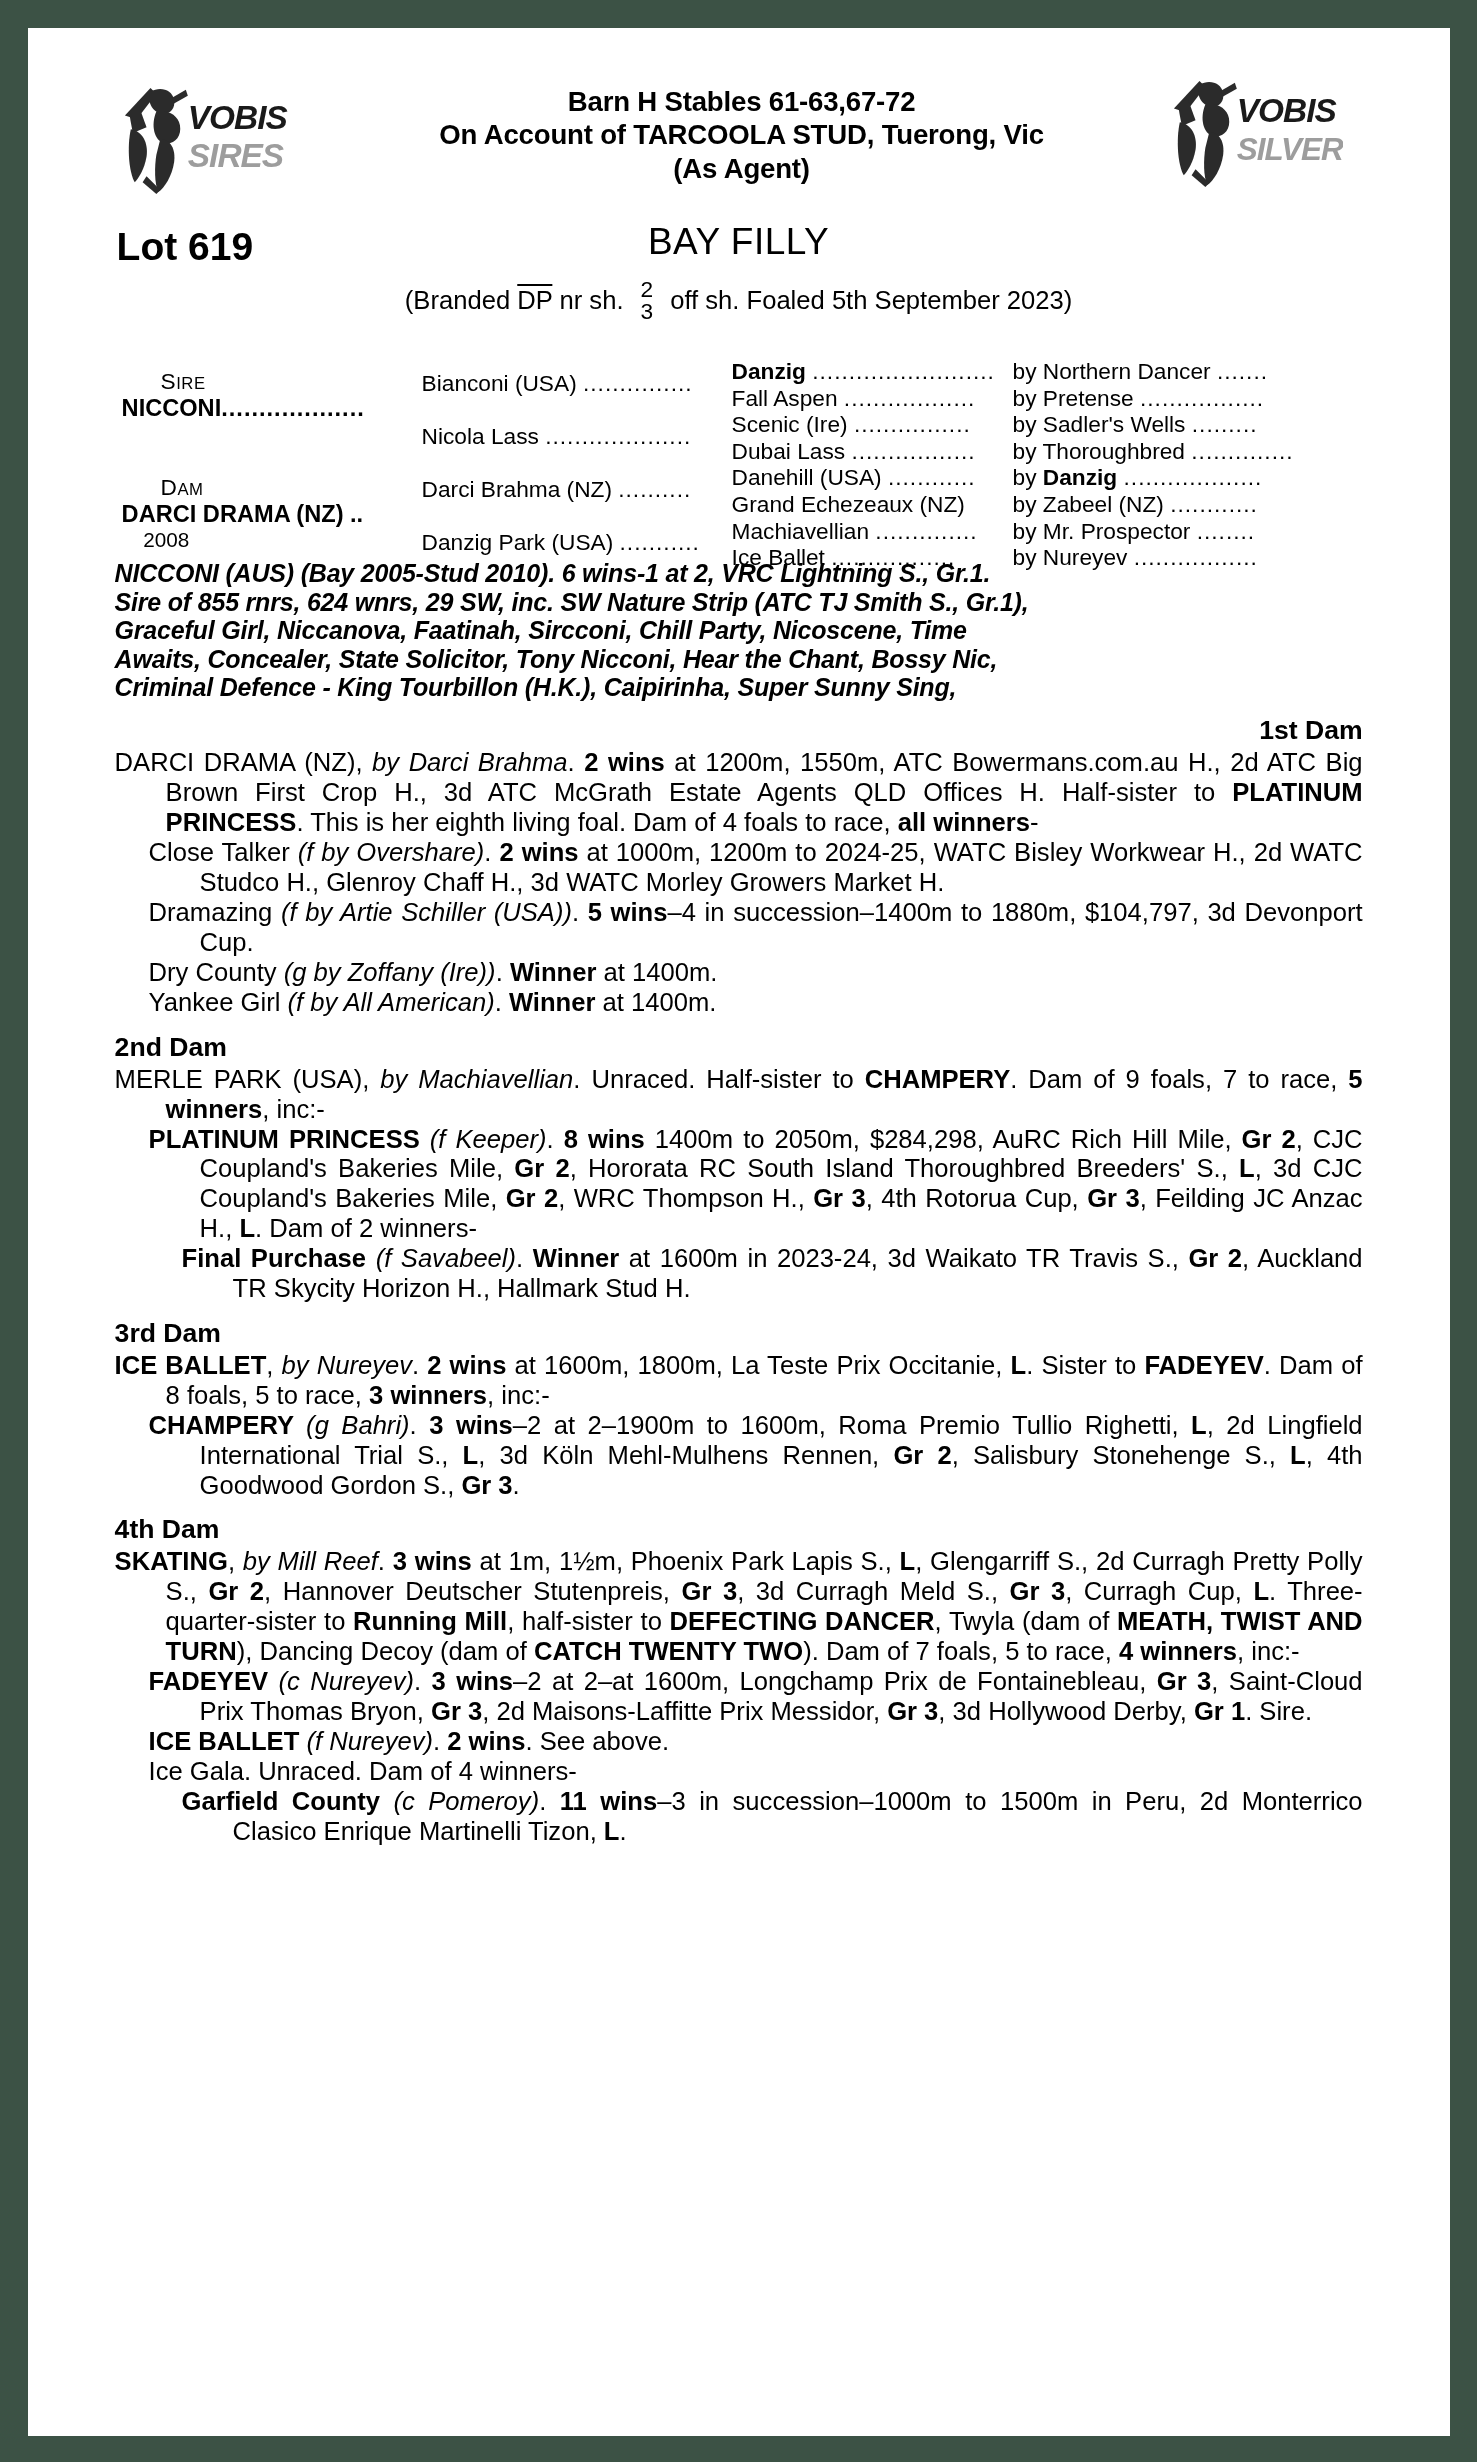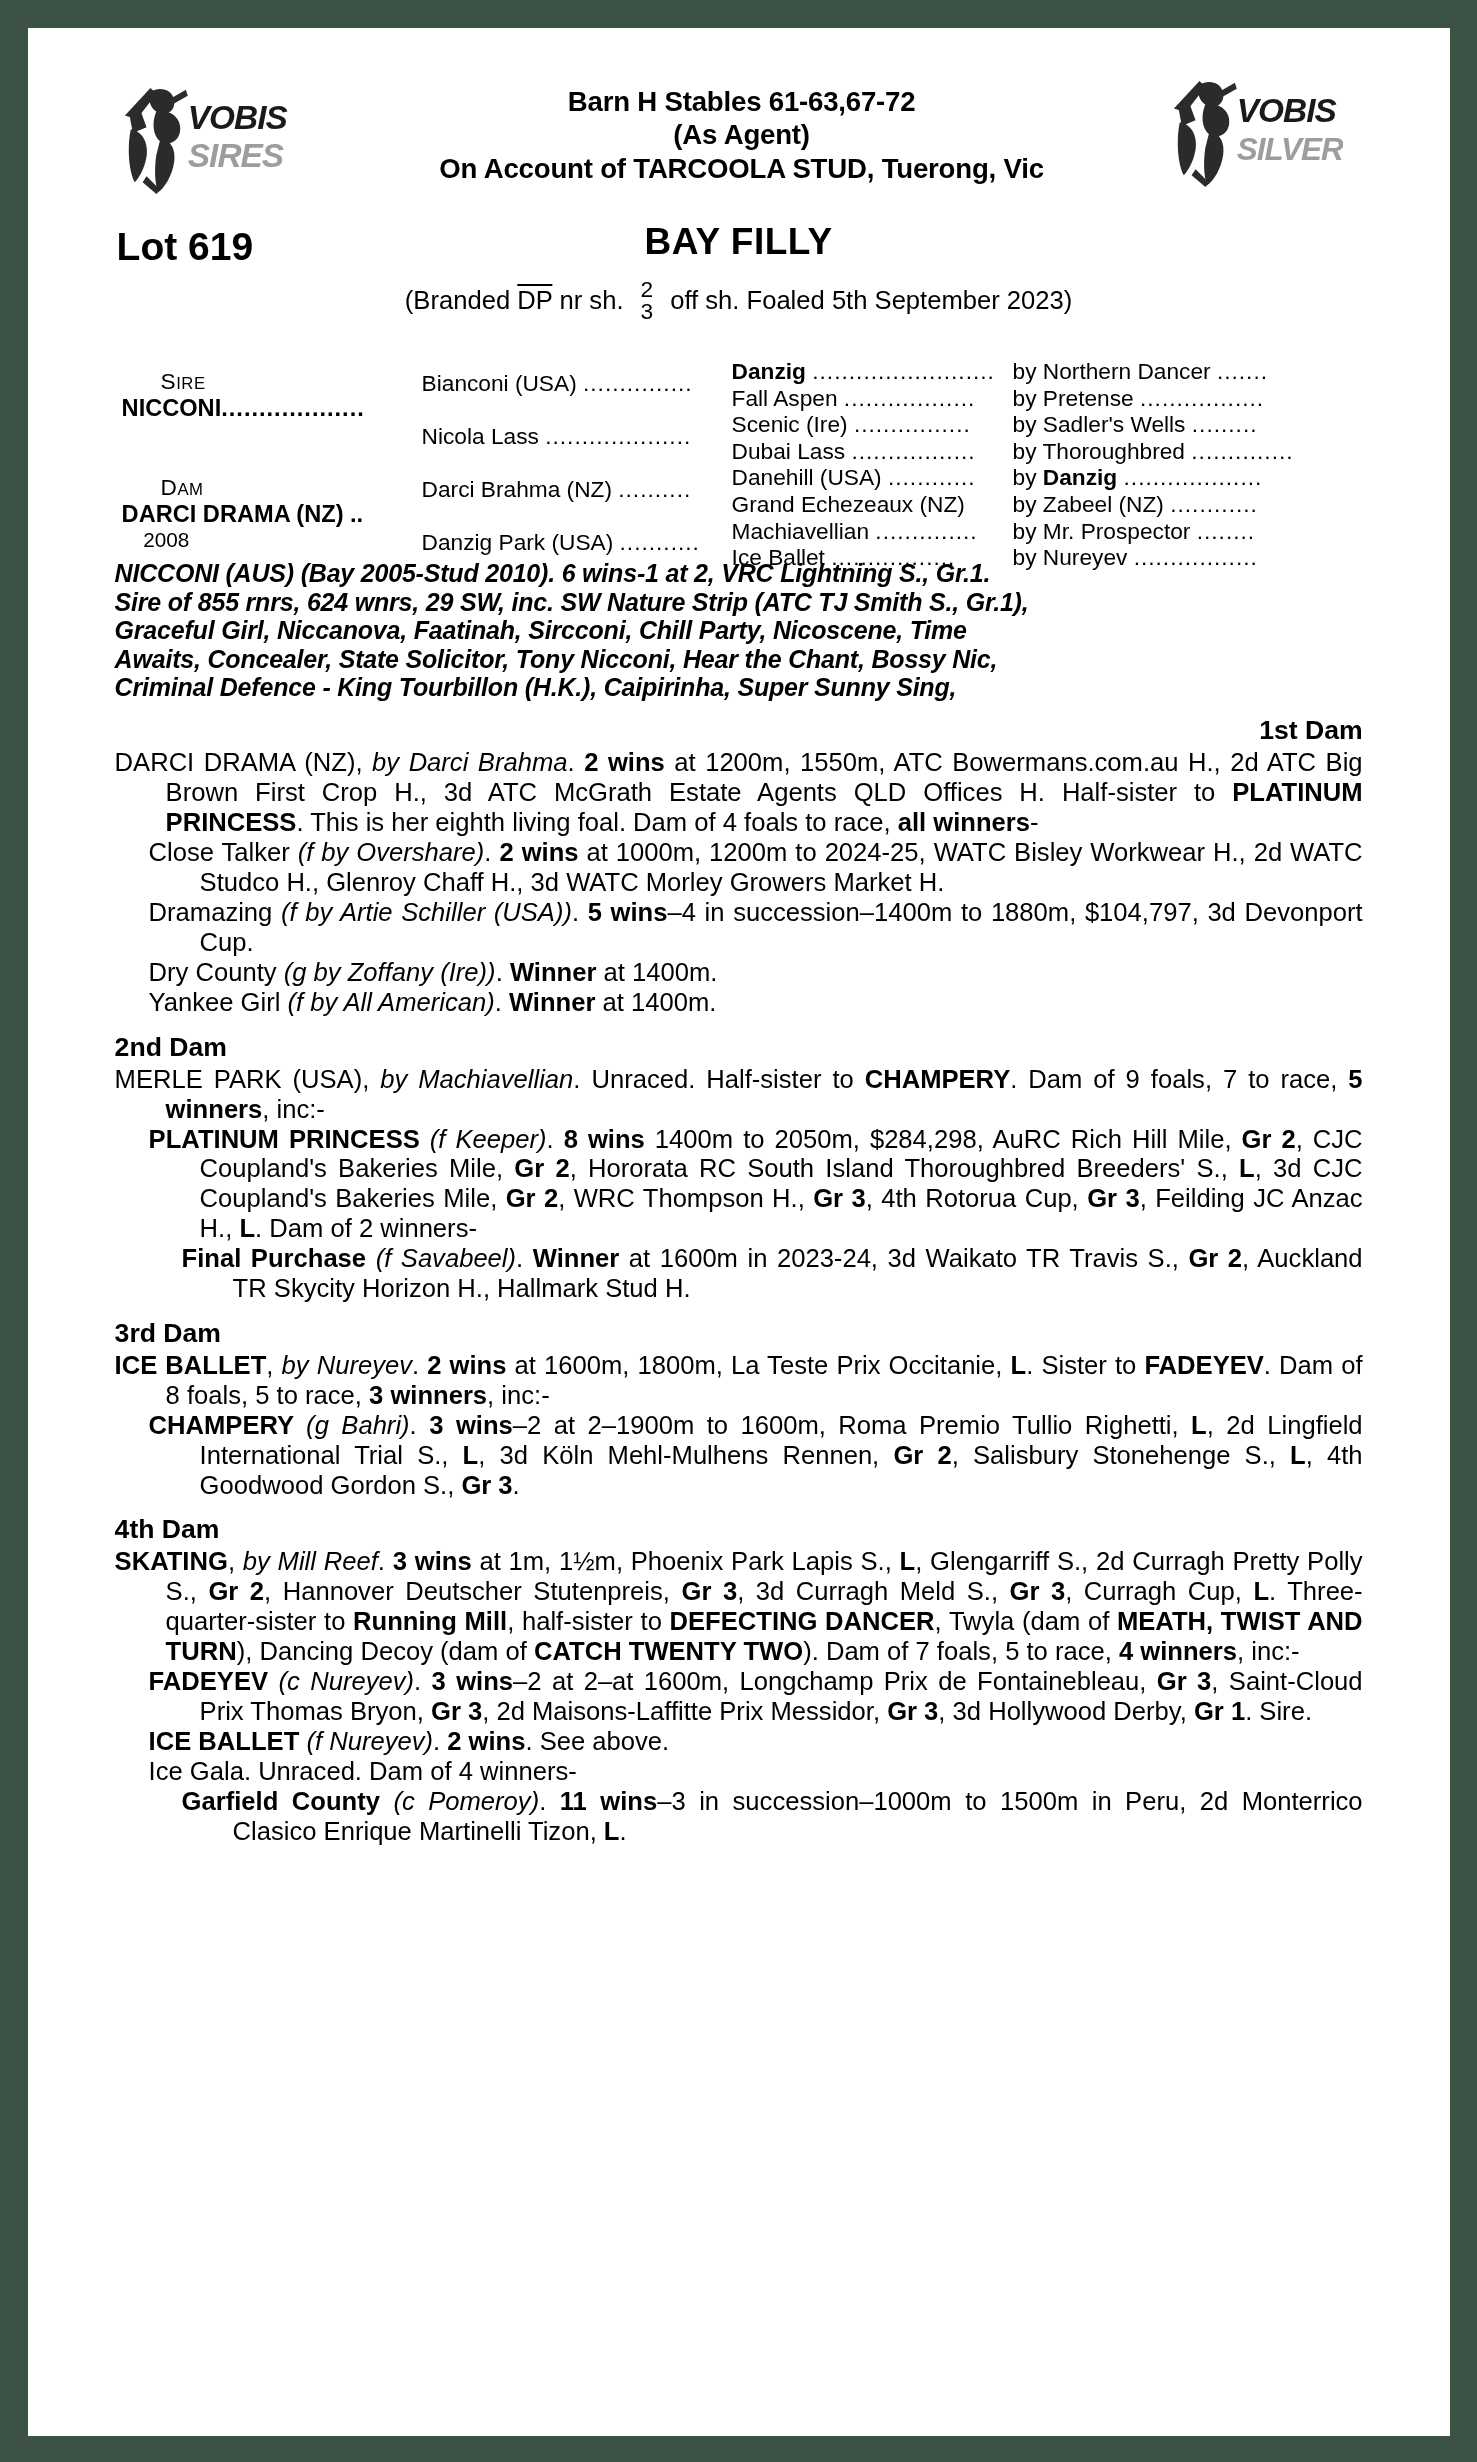--- a/index.html
+++ b/index.html
@@ -36,21 +36,21 @@
   }
   
   .titlerow { position:relative; height:51px; }
   .lot {
     position:absolute; left:89px; top:0;
     font-size:39px; font-weight:bold; font-stretch:condensed;
   }
   .bigtitle {
     position:absolute; left:0; top:-3.9px; width:1422px;
     text-align:center;
-    font-size:37px; font-weight:bold; font-stretch:condensed;
+    font-size:37px; font-weight:normal; font-stretch:condensed;
     letter-spacing:0.5px;
   }
   .brandline {
     text-align:center;
     font-size:25.6px;
     font-stretch:condensed;
     margin-top:5.9px;
     white-space:nowrap;
   }
   .brandline .ovl { text-decoration:overline; }
@@ -160,22 +160,22 @@
           <path d="M56 16 L70 8 L72 14 L58 22 Z"></path>
           <path d="M30 96 L44 110 L40 114 L26 102 Z"></path>
         </g>
         <text x="72" y="48" font-family="Liberation Sans, sans-serif" font-size="34" font-weight="bold" font-style="italic" fill="#1a1a1a" letter-spacing="-1">VOBIS</text>
         <text x="72" y="86" font-family="Liberation Sans, sans-serif" font-size="34" font-weight="bold" font-style="italic" fill="#9d9d9d" letter-spacing="-1">SIRES</text>
       </svg>
     </div>
 
     <div class="header-lines">
       <div>Barn H Stables 61-63,67-72</div>
+      <div>On Account of TARCOOLA STUD, Tuerong, Vic</div>
       <div>(As Agent)</div>
-      <div>On Account of TARCOOLA STUD, Tuerong, Vic</div>
     </div>
 
     <div class="logo logo-right">
       <svg viewBox="0 0 180 115" xmlns="http://www.w3.org/2000/svg">
         <g fill="#2b2b2b">
           <path d="M8 34 L34 6 L40 12 L20 38 Z"></path>
           <path d="M16 52 L12 30 L22 24 L30 46 Z"></path>
           <path d="M34 10 C44 4 56 8 58 18 C60 28 52 34 44 32 C36 30 30 20 34 10 Z"></path>
           <path d="M40 30 C52 28 62 34 64 44 C66 56 58 64 48 62 C38 60 34 44 40 30 Z"></path>
           <path d="M44 58 C54 58 60 68 58 82 C56 96 48 108 42 112 C38 104 38 86 40 74 Z"></path>

